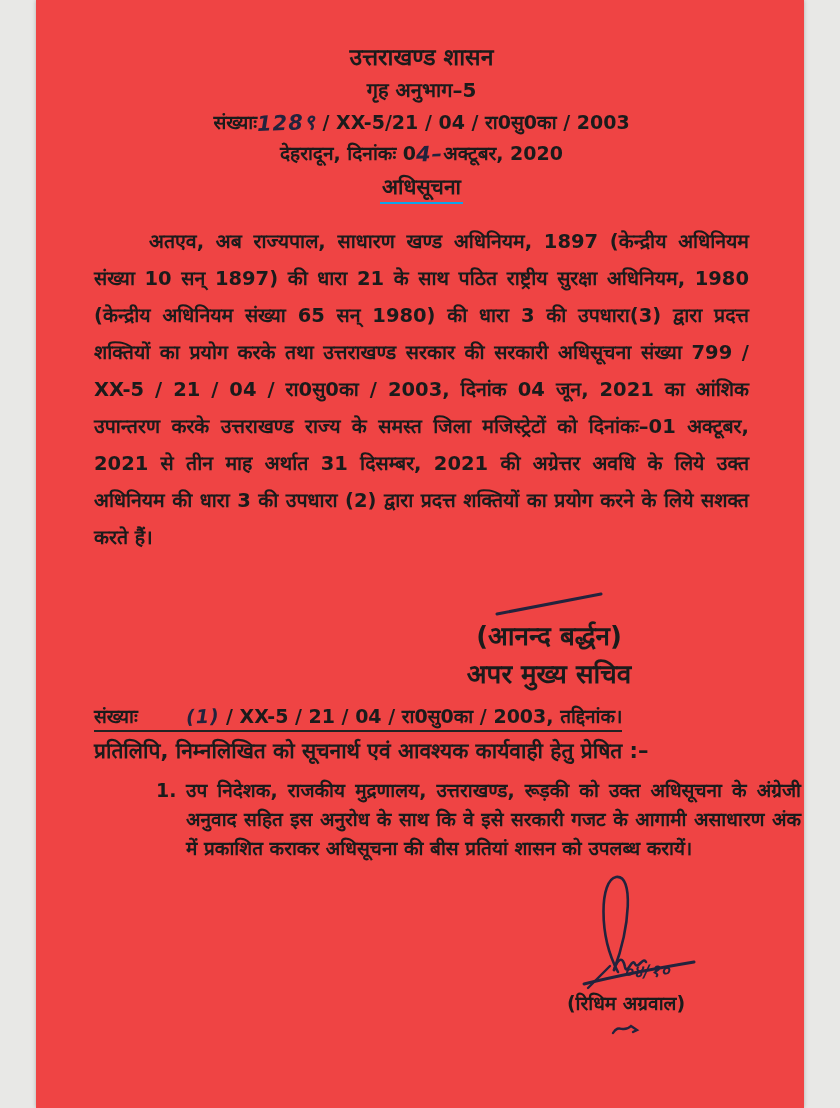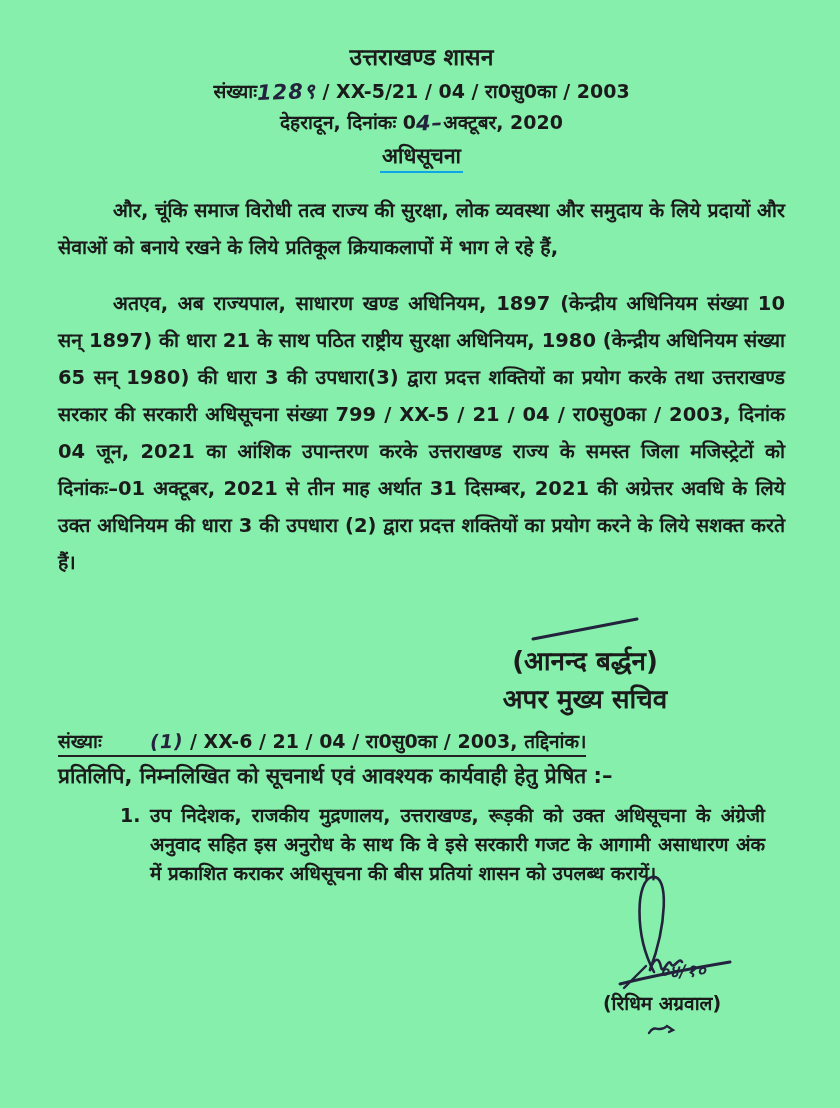--- a/index.html
+++ b/index.html
@@ -1,20 +1,20 @@
 <!DOCTYPE html>
 <html><head>
 <meta charset="utf-8">
 <style>
   html,body { margin:0; padding:0; background:#e8e8e6; }
   .page {
     position:relative;
-    width:840px; height:1108px;
+    width:768px; height:1108px;
     margin:0 auto;
-    background:#86efac;
+    background:#ef4444;
     font-family:"DejaVu Sans", sans-serif;
     color:#1b1b1b;
     overflow:hidden;
     box-shadow:0 0 4px rgba(0,0,0,.25);
   }
   .content { padding:42px 55px 0 58px; }
 
   
   .letterhead { text-align:center; line-height:1.35; }
   .org   { font-size:23px; font-weight:700; }
@@ -99,42 +99,42 @@
   .flourish { margin-top:0; }
 </style>
 </head>
 <body>
 
 <div class="page">
   <div class="content">
 
     <div class="letterhead">
       <div class="org">उत्तराखण्ड शासन</div>
+      <div class="dept">गृह अनुभाग–5</div>
       <div class="refline"><span>संख्याः</span><span class="ink ink-big">128९</span><span> / XX-5/21 / 04 / रा0सु0का / 2003</span>
       </div>
       <div class="dateline"><span>देहरादून, दिनांकः 0</span><span class="ink ink-big">4–</span><span>अक्टूबर, 2020</span>
       </div>
       <div>
         <span class="doctitle">अधिसूचना</span>
       </div>
     </div>
 
-    <p class="para">और, चूंकि समाज विरोधी तत्व राज्य की सुरक्षा, लोक व्यवस्था और समुदाय के लिये प्रदायों और सेवाओं को बनाये रखने के लिये प्रतिकूल क्रियाकलापों में भाग ले रहे हैं,</p>
     <p class="para">अतएव, अब राज्यपाल, साधारण खण्ड अधिनियम, 1897 (केन्द्रीय अधिनियम संख्या 10 सन् 1897) की धारा 21 के साथ पठित राष्ट्रीय सुरक्षा अधिनियम, 1980 (केन्द्रीय अधिनियम संख्या 65 सन् 1980) की धारा 3 की उपधारा(3) द्वारा प्रदत्त शक्तियों का प्रयोग करके तथा उत्तराखण्ड सरकार की सरकारी अधिसूचना संख्या 799 / XX-5 / 21 / 04 / रा0सु0का / 2003, दिनांक 04 जून, 2021 का आंशिक उपान्तरण करके उत्तराखण्ड राज्य के समस्त जिला मजिस्ट्रेटों को दिनांकः–01 अक्टूबर, 2021 से तीन माह अर्थात 31 दिसम्बर, 2021 की अग्रेत्तर अवधि के लिये उक्त अधिनियम की धारा 3 की उपधारा (2) द्वारा प्रदत्त शक्तियों का प्रयोग करने के लिये सशक्त करते हैं।</p>
 
     <div class="sig1">
       <svg class="stroke" width="120" height="26" viewBox="0 0 120 26">
         <path d="M8,24 L112,4" stroke="#23233d" stroke-width="3" fill="none" stroke-linecap="round"></path>
       </svg>
       <div>(आनन्द बर्द्धन)</div>
       <div>अपर मुख्य सचिव</div>
     </div>
 
     <div class="copyref">
-      <span class="underl"><span>संख्याः</span><span class="gap"></span><span class="ink">(1)</span><span> / XX-6 / 21 / 04 / रा0सु0का / 2003,  तद्दिनांक।</span></span>
+      <span class="underl"><span>संख्याः</span><span class="gap"></span><span class="ink">(1)</span><span> / XX-5 / 21 / 04 / रा0सु0का / 2003,  तद्दिनांक।</span></span>
     </div>
 
     <div class="copyintro">प्रतिलिपि, निम्नलिखित को सूचनार्थ एवं आवश्यक कार्यवाही हेतु प्रेषित :–</div>
 
     <div class="dist">
       <div class="dist-row">
         <span class="dist-num">1.</span>
         <span class="dist-text">उप निदेशक, राजकीय मुद्रणालय, उत्तराखण्ड, रूड़की को उक्त अधिसूचना के अंग्रेजी अनुवाद सहित इस अनुरोध के साथ कि वे इसे सरकारी गजट के आगामी असाधारण अंक में प्रकाशित कराकर अधिसूचना की बीस प्रतियां शासन को उपलब्ध करायें।</span>
       </div>
 

